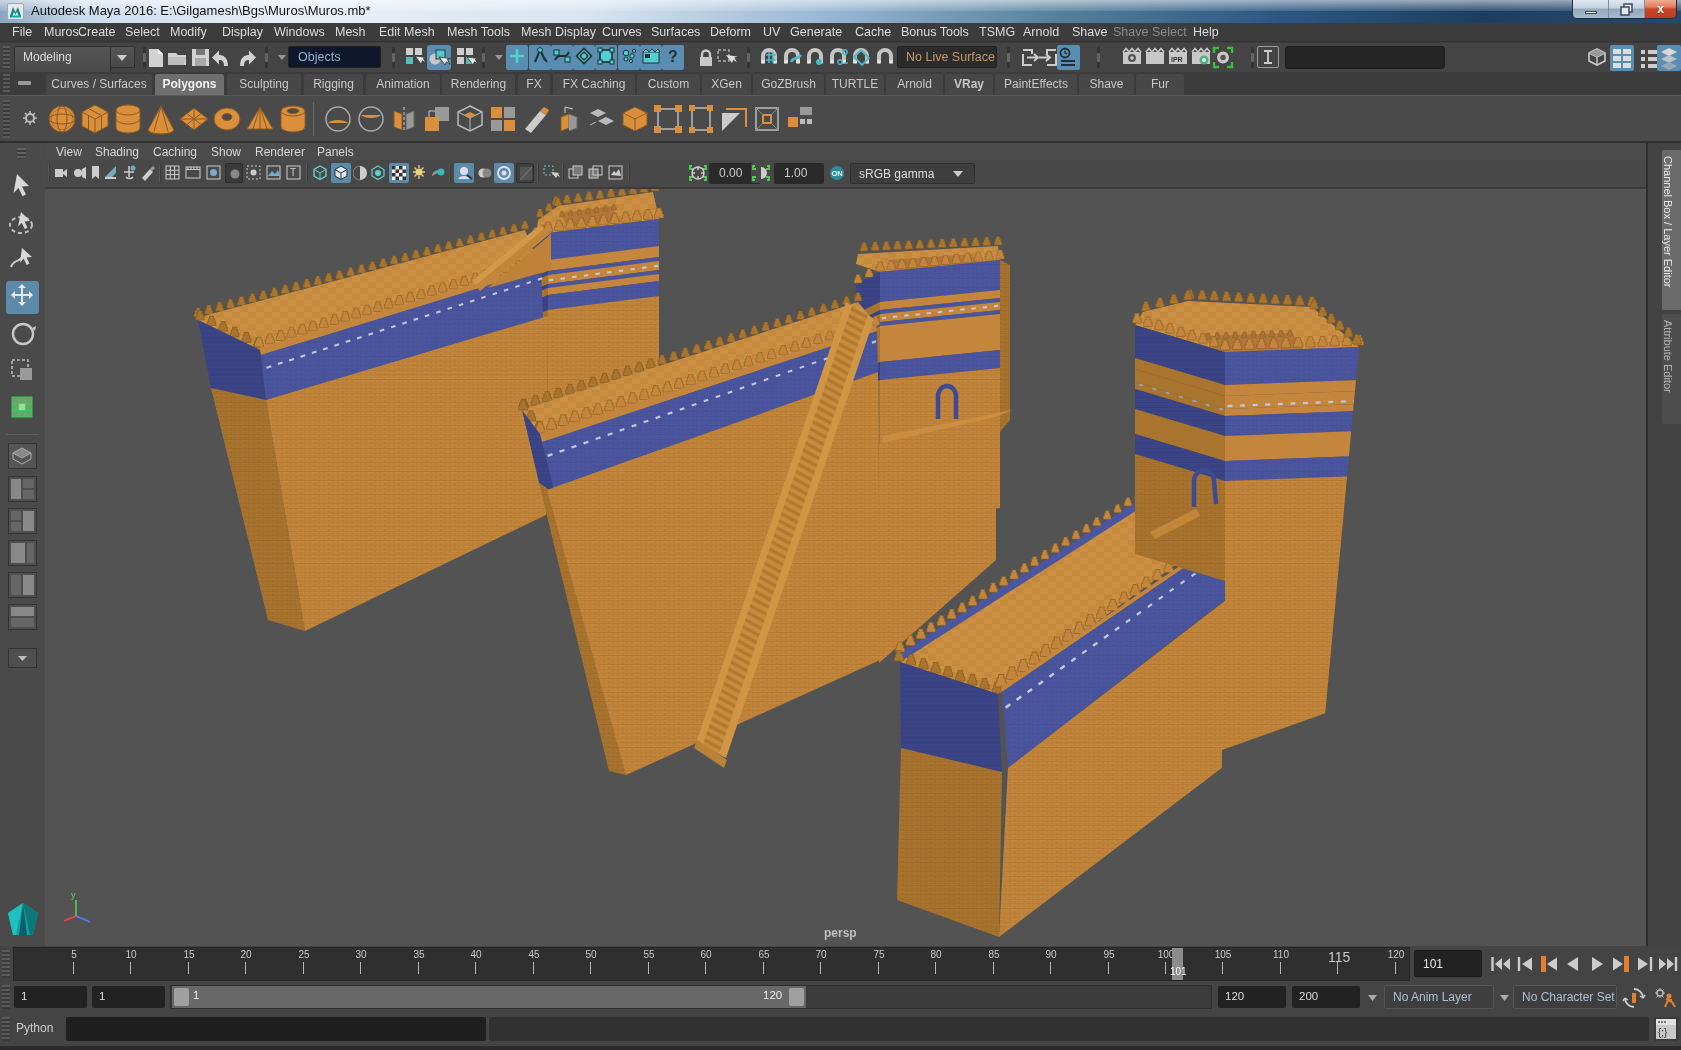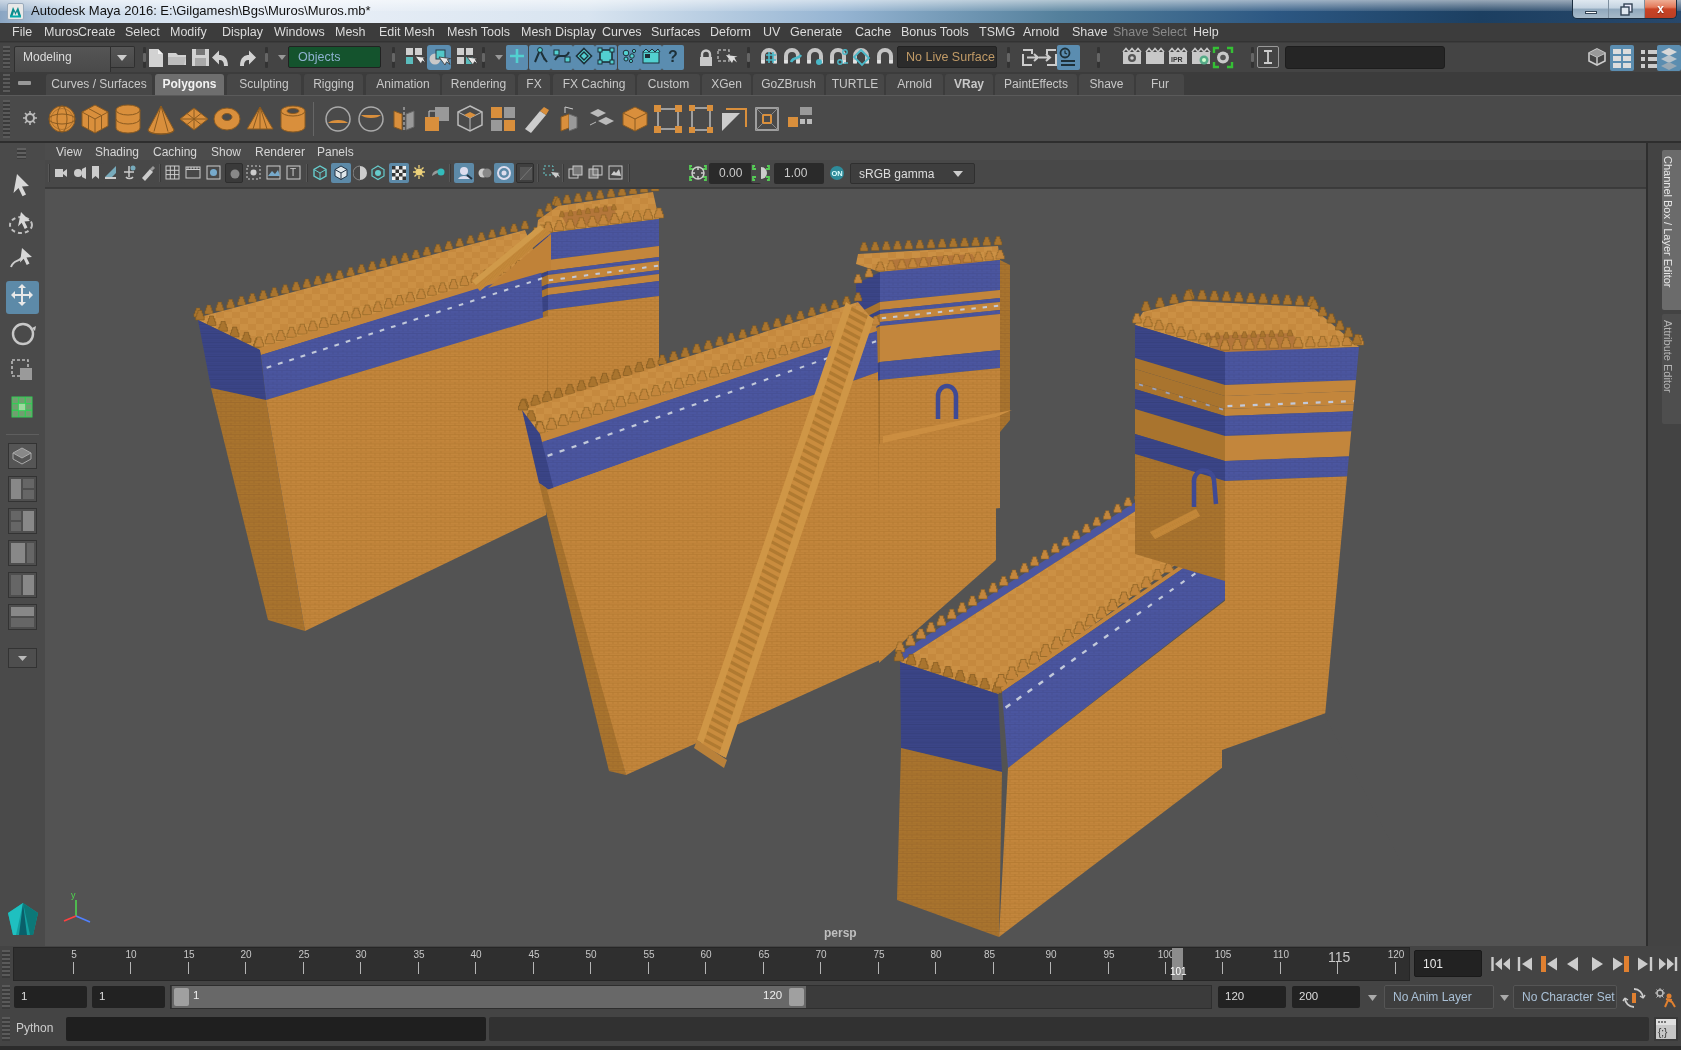--- a/index.html
+++ b/index.html
@@ -85,21 +85,21 @@
       <path d="M18,20 c0,-9 -5,-11 -9,-11 l0,-4.5 -7,7 7,7 0,-4.5 c3,0 5,1 5,6 Z" fill="#d2d2d2"></path>
     </svg>
 <svg class="abs" style="left:234px;top:3px" width="24" height="23">
       <path d="M6,20 c0,-9 5,-11 9,-11 l0,-4.5 7,7 -7,7 0,-4.5 c-3,0 -5,1 -5,6 Z" fill="#d2d2d2"></path>
     </svg>
 <div class="abs" style="left:265px;top:4px;width:3px;height:21px;background:#333;border-radius:1px"></div>
     <div class="abs" style="left:265px;top:10px;width:3px;height:9px;background:#666;border-radius:1px"></div>
 <svg class="abs" style="left:276px;top:9px" width="12" height="12">
       <path d="M2,3 h8 l-4,5 Z" fill="#999"></path>
     </svg>
-<div class="abs" style="left:288px;top:3px;width:93px;height:22px;background:#14532d;border:1px solid #222;border-radius:2px;color:#8fb2d0;font-size:12.5px;line-height:21px;padding-left:9px">Objects</div>
+<div class="abs" style="left:288px;top:3px;width:93px;height:22px;background:#0f172a;border:1px solid #222;border-radius:2px;color:#8fb2d0;font-size:12.5px;line-height:21px;padding-left:9px">Objects</div>
 <div class="abs" style="left:392px;top:4px;width:3px;height:21px;background:#333;border-radius:1px"></div>
     <div class="abs" style="left:392px;top:10px;width:3px;height:9px;background:#666;border-radius:1px"></div>
 <svg class="abs" style="left:404px;top:3px" width="23" height="23">
       <rect x="2" y="2" width="7" height="7" fill="#cfcfcf"></rect>
       <rect x="11" y="2" width="7" height="7" fill="#cfcfcf"></rect>
       <rect x="2" y="11" width="7" height="7" fill="#5bbcbc"></rect>
       <path d="M11,10 l6,8 1.5,-3.2 3.5,2.6 -2.6,-5 3.2,-0.8 Z" fill="#e8e8e8" stroke="#333" stroke-width="0.8"></path>
     </svg>
 <div class="abs" style="left:427px;top:2px;width:24px;height:25px;background:#5b8db0;border-radius:3px"><svg width="24" height="25">
         <circle cx="8" cy="14" r="5.5" fill="#c8c8c8"></circle>
@@ -1287,21 +1287,21 @@
 <div class="tx" style="left:696px;top:3px;width:20px;text-align:center;font-size:10px;color:#c8c8c8">60</div>
 <div class="abs" style="left:763px;top:16px;width:1px;height:12px;background:#b5b5b5"></div>
 <div class="tx" style="left:754px;top:3px;width:20px;text-align:center;font-size:10px;color:#c8c8c8">65</div>
 <div class="abs" style="left:820px;top:16px;width:1px;height:12px;background:#b5b5b5"></div>
 <div class="tx" style="left:811px;top:3px;width:20px;text-align:center;font-size:10px;color:#c8c8c8">70</div>
 <div class="abs" style="left:878px;top:16px;width:1px;height:12px;background:#b5b5b5"></div>
 <div class="tx" style="left:869px;top:3px;width:20px;text-align:center;font-size:10px;color:#c8c8c8">75</div>
 <div class="abs" style="left:935px;top:16px;width:1px;height:12px;background:#b5b5b5"></div>
 <div class="tx" style="left:926px;top:3px;width:20px;text-align:center;font-size:10px;color:#c8c8c8">80</div>
 <div class="abs" style="left:993px;top:16px;width:1px;height:12px;background:#b5b5b5"></div>
-<div class="tx" style="left:984px;top:3px;width:20px;font-size:10px;color:#c8c8c8">85</div>
+<div class="tx" style="left:984px;top:3px;width:20px;text-align:center;font-size:10px;color:#c8c8c8">85</div>
 <div class="abs" style="left:1050px;top:16px;width:1px;height:12px;background:#b5b5b5"></div>
 <div class="tx" style="left:1041px;top:3px;width:20px;text-align:center;font-size:10px;color:#c8c8c8">90</div>
 <div class="abs" style="left:1108px;top:16px;width:1px;height:12px;background:#b5b5b5"></div>
 <div class="tx" style="left:1099px;top:3px;width:20px;text-align:center;font-size:10px;color:#c8c8c8">95</div>
 <div class="abs" style="left:1165px;top:16px;width:1px;height:12px;background:#b5b5b5"></div>
 <div class="tx" style="left:1156px;top:3px;width:20px;text-align:center;font-size:10px;color:#c8c8c8">100</div>
 <div class="abs" style="left:1222px;top:16px;width:1px;height:12px;background:#b5b5b5"></div>
 <div class="tx" style="left:1213px;top:3px;width:20px;text-align:center;font-size:10px;color:#c8c8c8">105</div>
 <div class="abs" style="left:1280px;top:16px;width:1px;height:12px;background:#b5b5b5"></div>
 <div class="tx" style="left:1271px;top:3px;width:20px;text-align:center;font-size:10px;color:#c8c8c8">110</div>

